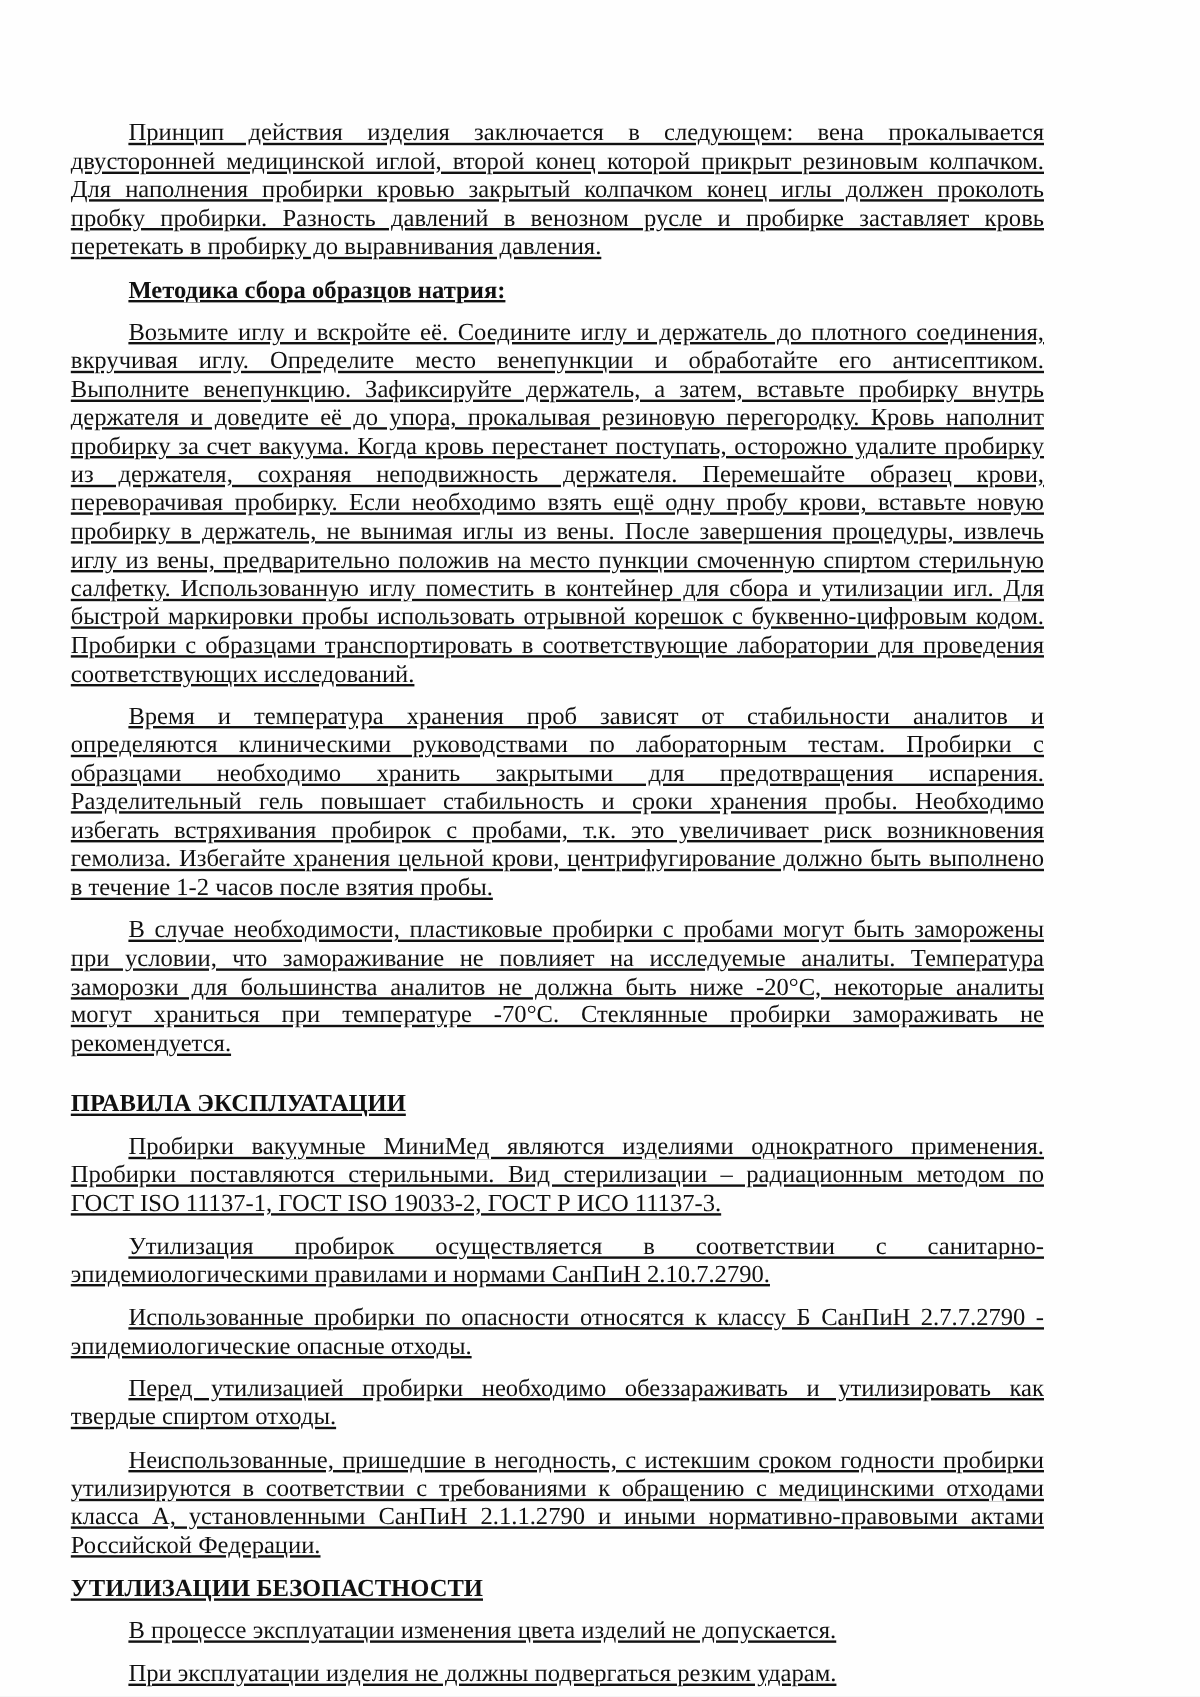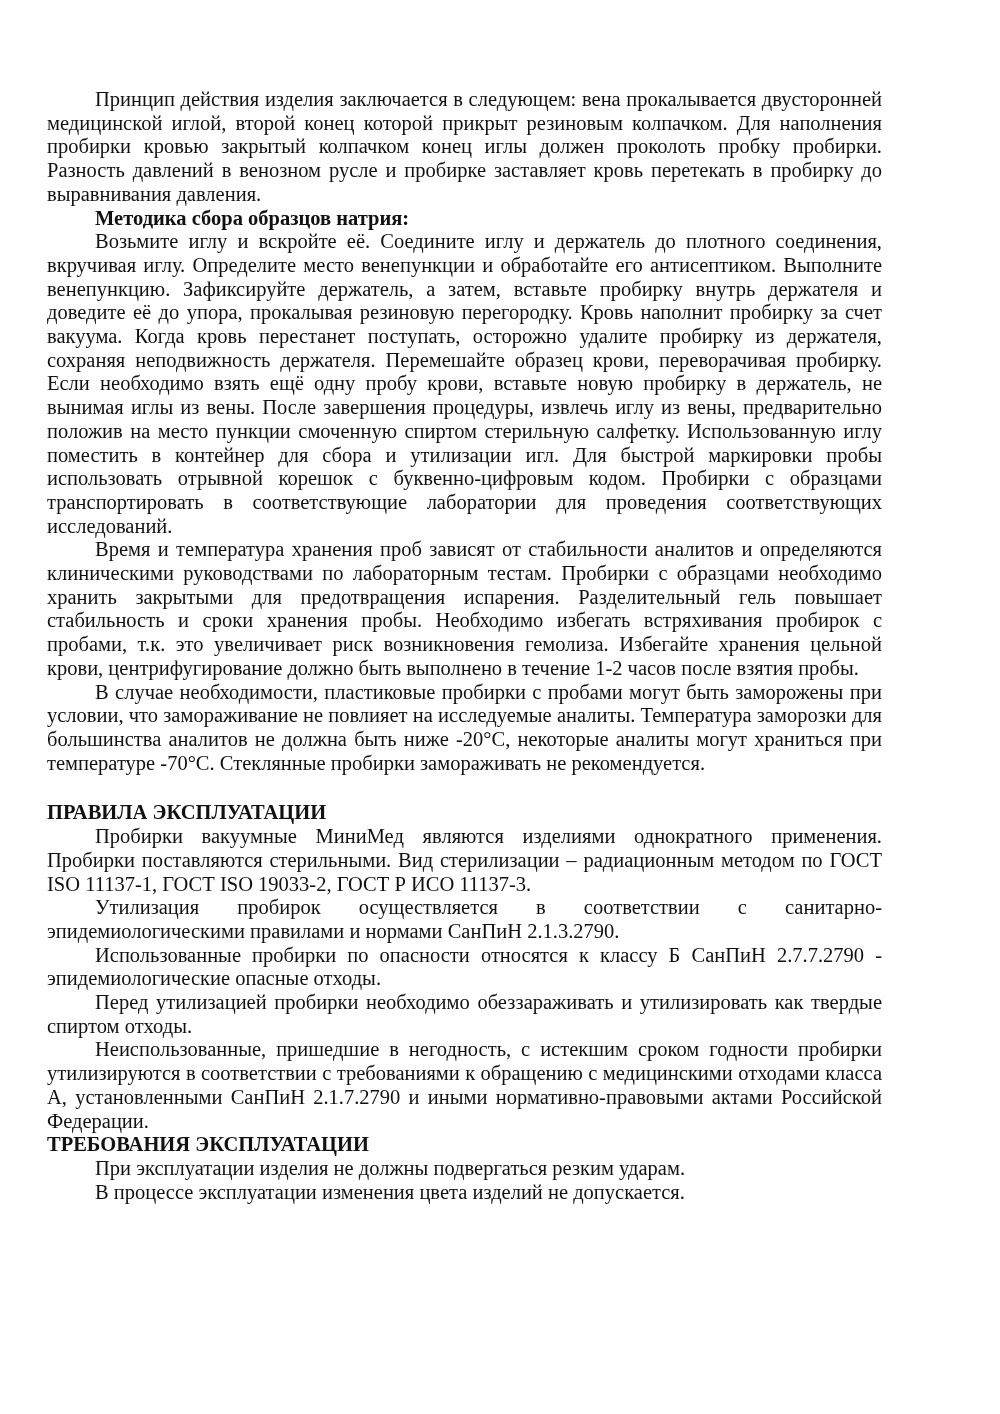--- a/index.html
+++ b/index.html
@@ -15,22 +15,23 @@
     background: #fefefe;
     color: #111;
     font-family: "Liberation Serif", "DejaVu Serif", serif;
     font-size: 20.5px;
     line-height: 23.7px;
     box-sizing: border-box;
     padding: 88px 118px 40px 47px;
     overflow: hidden;
   }
   .doc-body p {
-    margin: 0;
+    margin: 12px;
     padding: 0;
+    text-decoration: underline;
   }
   .doc-body .body {
     text-align: justify;
     text-indent: 48px;
   }
   .doc-body .subheading {
     font-weight: bold;
     text-indent: 48px;
     text-align: left;
   }
@@ -48,21 +49,21 @@
 
 <div class="page" style="background: rgb(254, 254, 254); color: rgb(17, 17, 17);">
   <div class="doc-body">
       <p class="body">Принцип действия изделия заключается в следующем: вена прокалывается двусторонней медицинской иглой, второй конец которой прикрыт резиновым колпачком. Для наполнения пробирки кровью закрытый колпачком конец иглы должен проколоть пробку пробирки. Разность давлений в венозном русле и пробирке заставляет кровь перетекать в пробирку до выравнивания давления.</p>
       <p class="subheading">Методика сбора образцов натрия:</p>
       <p class="body">Возьмите иглу и вскройте её. Соедините иглу и держатель до плотного соединения, вкручивая иглу. Определите место венепункции и обработайте его антисептиком. Выполните венепункцию. Зафиксируйте держатель, а затем, вставьте пробирку внутрь держателя и доведите её до упора, прокалывая резиновую перегородку. Кровь наполнит пробирку за счет вакуума. Когда кровь перестанет поступать, осторожно удалите пробирку из держателя, сохраняя неподвижность держателя. Перемешайте образец крови, переворачивая пробирку. Если необходимо взять ещё одну пробу крови, вставьте новую пробирку в держатель, не вынимая иглы из вены. После завершения процедуры, извлечь иглу из вены, предварительно положив на место пункции смоченную спиртом стерильную салфетку. Использованную иглу поместить в контейнер для сбора и утилизации игл. Для быстрой маркировки пробы использовать отрывной корешок с буквенно-цифровым кодом. Пробирки с образцами транспортировать в соответствующие лаборатории для проведения соответствующих исследований.</p>
       <p class="body">Время и температура хранения проб зависят от стабильности аналитов и определяются клиническими руководствами по лабораторным тестам. Пробирки с образцами необходимо хранить закрытыми для предотвращения испарения. Разделительный гель повышает стабильность и сроки хранения пробы. Необходимо избегать встряхивания пробирок с пробами, т.к. это увеличивает риск возникновения гемолиза. Избегайте хранения цельной крови, центрифугирование должно быть выполнено в течение 1-2 часов после взятия пробы.</p>
       <p class="body">В случае необходимости, пластиковые пробирки с пробами могут быть заморожены при условии, что замораживание не повлияет на исследуемые аналиты. Температура заморозки для большинства аналитов не должна быть ниже -20°С, некоторые аналиты могут храниться при температуре -70°С. Стеклянные пробирки замораживать не рекомендуется.</p>
       <p class="heading gap-before">ПРАВИЛА ЭКСПЛУАТАЦИИ</p>
       <p class="body">Пробирки вакуумные МиниМед являются изделиями однократного применения. Пробирки поставляются стерильными. Вид стерилизации – радиационным методом по ГОСТ ISO 11137-1, ГОСТ ISO 19033-2, ГОСТ Р ИСО 11137-3.</p>
-      <p class="body">Утилизация пробирок осуществляется в соответствии с санитарно-эпидемиологическими правилами и нормами СанПиН 2.1.3.2790.</p>
+      <p class="body">Утилизация пробирок осуществляется в соответствии с санитарно-эпидемиологическими правилами и нормами СанПиН 2.10.7.2790.</p>
       <p class="body">Использованные пробирки по опасности относятся к классу Б СанПиН 2.7.7.2790 - эпидемиологические опасные отходы.</p>
       <p class="body">Перед утилизацией пробирки необходимо обеззараживать и утилизировать как твердые спиртом отходы.</p>
-      <p class="body">Неиспользованные, пришедшие в негодность, с истекшим сроком годности пробирки утилизируются в соответствии с требованиями к обращению с медицинскими отходами класса А, установленными СанПиН 2.1.7.2790 и иными нормативно-правовыми актами Российской Федерации.</p>
-      <p class="heading">ТРЕБОВАНИЯ ЭКСПЛУАТАЦИИ</p>
+      <p class="body">Неиспользованные, пришедшие в негодность, с истекшим сроком годности пробирки утилизируются в соответствии с требованиями к обращению с медицинскими отходами класса А, установленными СанПиН 2.1.1.2790 и иными нормативно-правовыми актами Российской Федерации.</p>
+      <p class="heading">УТИЛИЗАЦИИ БЕЗОПАСТНОСТИ</p>
+      <p class="body">В процессе эксплуатации изменения цвета изделий не допускается.</p>
       <p class="body">При эксплуатации изделия не должны подвергаться резким ударам.</p>
-      <p class="body">В процессе эксплуатации изменения цвета изделий не допускается.</p>
     </div>
 </div>
 
 </body></html>

